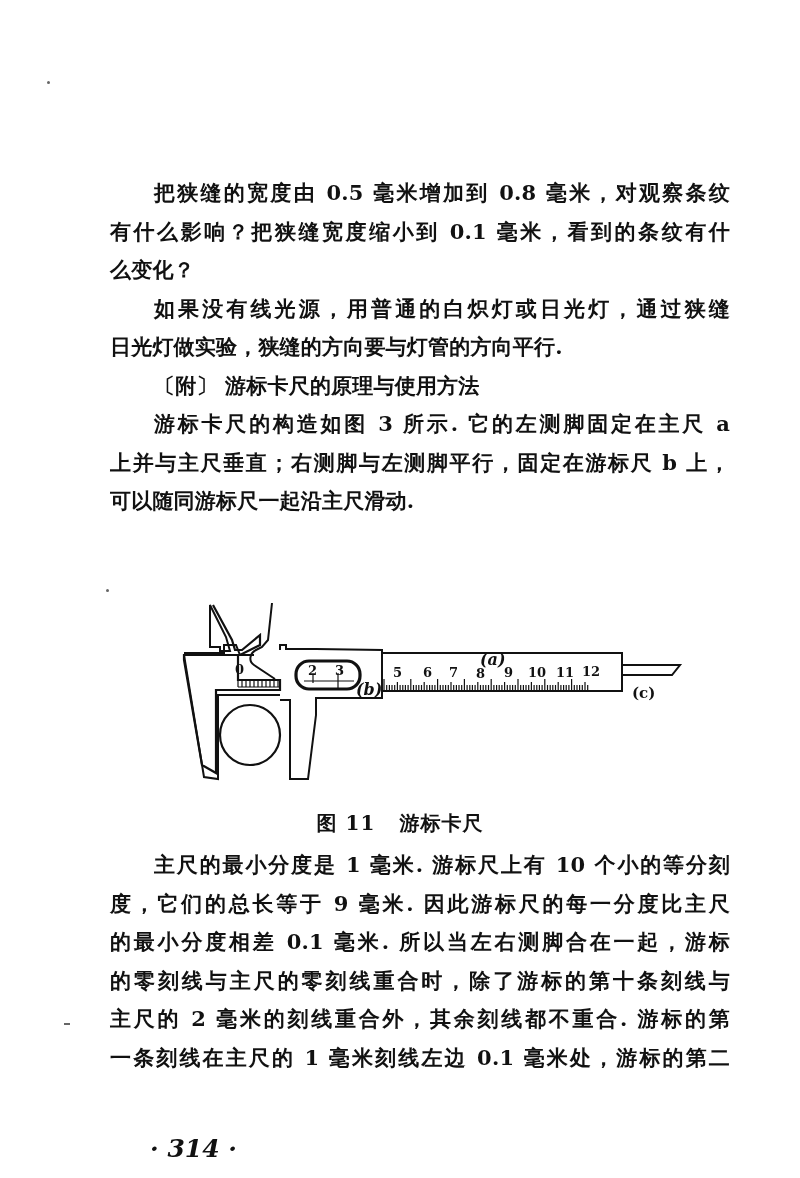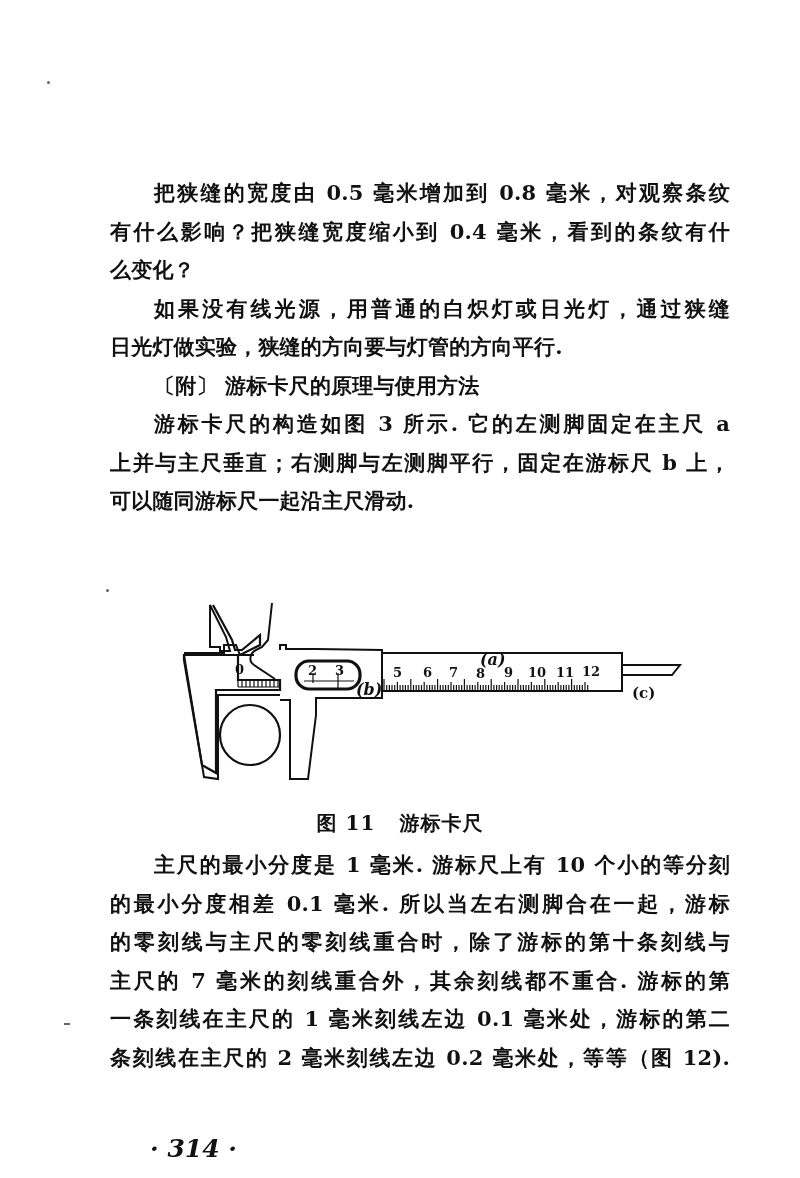--- a/index.html
+++ b/index.html
@@ -28,21 +28,21 @@
     }
     .speck { position: absolute; width: 3px; height: 3px; background: #666; border-radius: 50%; }
   </style>
 </head>
 <body>
 
 <div class="page">
 
   <div class="text-block block1">
     <div class="line indent justify">把狭缝的宽度由 0.5 毫米增加到 0.8 毫米，对观察条纹</div>
-    <div class="line justify">有什么影响？把狭缝宽度缩小到 0.4 毫米，看到的条纹有什</div>
+    <div class="line justify">有什么影响？把狭缝宽度缩小到 0.1 毫米，看到的条纹有什</div>
     <div class="line">么变化？</div>
     <div class="line indent justify">如果没有线光源，用普通的白炽灯或日光灯，通过狭缝</div>
     <div class="line">日光灯做实验，狭缝的方向要与灯管的方向平行.</div>
     <div class="line indent">〔附〕 游标卡尺的原理与使用方法</div>
     <div class="line indent justify">游标卡尺的构造如图 3 所示. 它的左测脚固定在主尺 a</div>
     <div class="line justify">上并与主尺垂直；右测脚与左测脚平行，固定在游标尺 b 上，</div>
     <div class="line">可以随同游标尺一起沿主尺滑动.</div>
   </div>
 
   <div class="figure">
@@ -192,25 +192,25 @@
       </g>
     </svg>
   </div>
 
   <div class="caption">
     <span class="num">图 11</span><span>游标卡尺</span>
   </div>
 
   <div class="text-block block2">
     <div class="line indent justify">主尺的最小分度是 1 毫米. 游标尺上有 10 个小的等分刻</div>
+    <div class="line justify">度，它们的总长等于 9 毫米. 因此游标尺的每一分度比主尺</div>
     <div class="line justify">的最小分度相差 0.1 毫米. 所以当左右测脚合在一起，游标</div>
     <div class="line justify">的零刻线与主尺的零刻线重合时，除了游标的第十条刻线与</div>
-    <div class="line justify">主尺的 7 毫米的刻线重合外，其余刻线都不重合. 游标的第</div>
+    <div class="line justify">主尺的 2 毫米的刻线重合外，其余刻线都不重合. 游标的第</div>
     <div class="line justify">一条刻线在主尺的 1 毫米刻线左边 0.1 毫米处，游标的第二</div>
-    <div class="line justify">条刻线在主尺的 2 毫米刻线左边 0.2 毫米处，等等（图 12).</div>
   </div>
 
   <div class="page-number">· 314 ·</div>
 
   <div class="speck" style="left:47px;top:41px;"></div>
   <div class="speck" style="left:106px;top:549px;"></div>
   <div class="speck" style="left:64px;top:983px;width:6px;height:2px;border-radius:0;"></div>
   <div class="speck" style="left:533px;top:1160px;"></div>
 </div>
 

